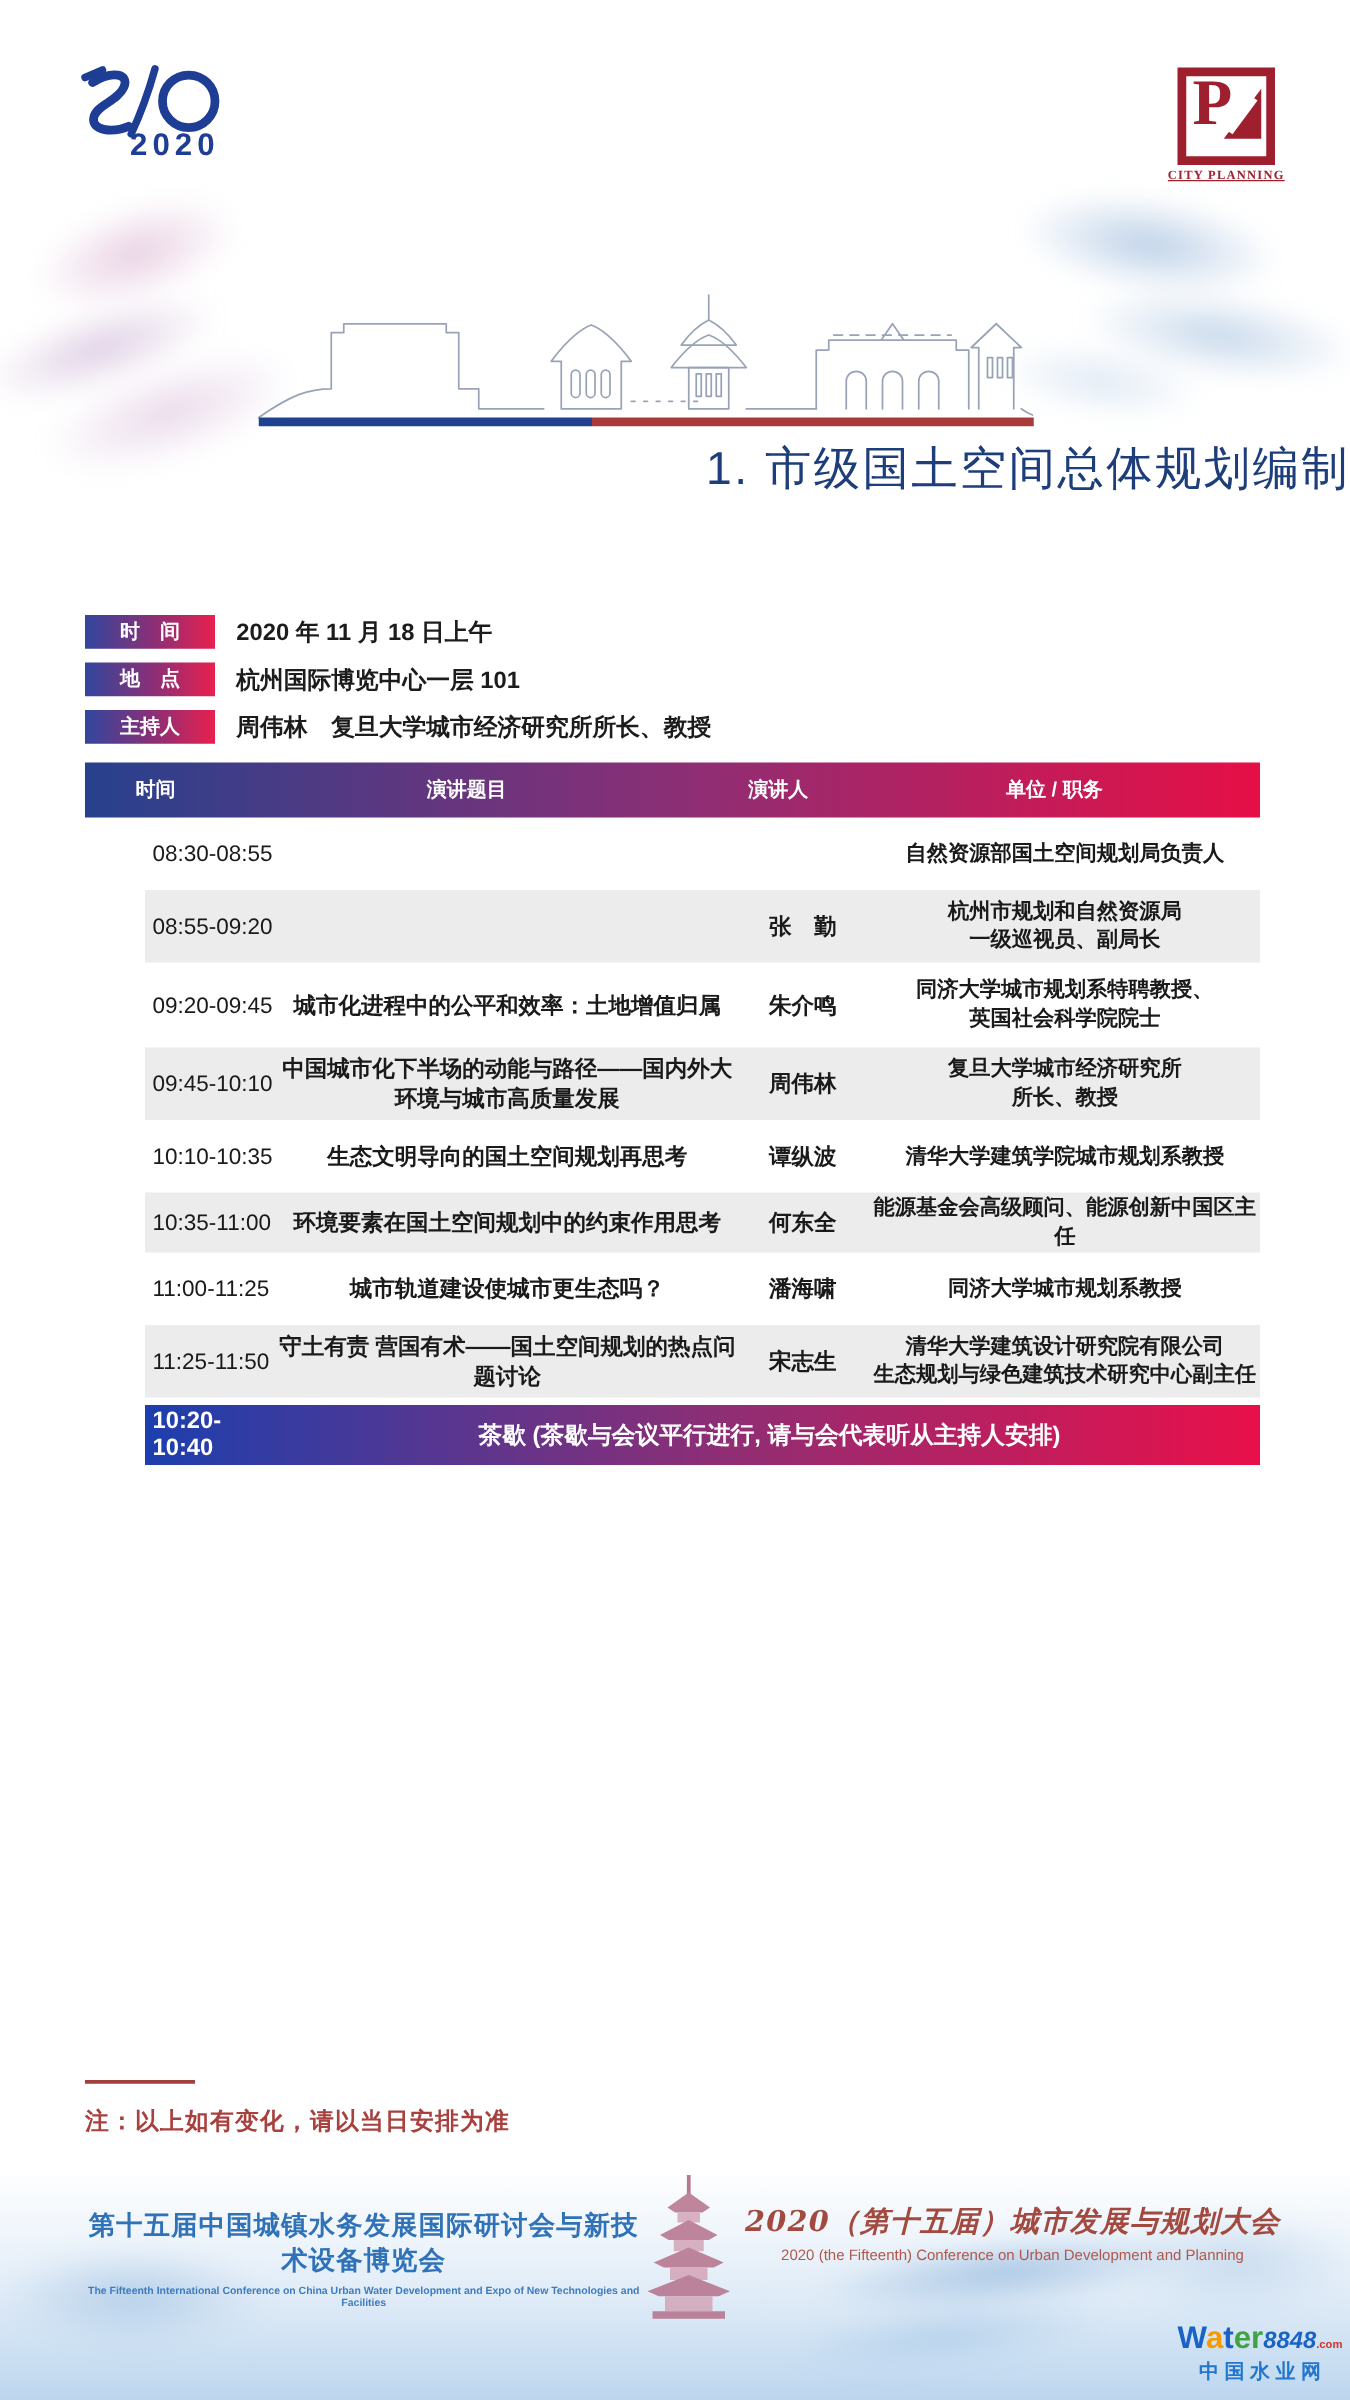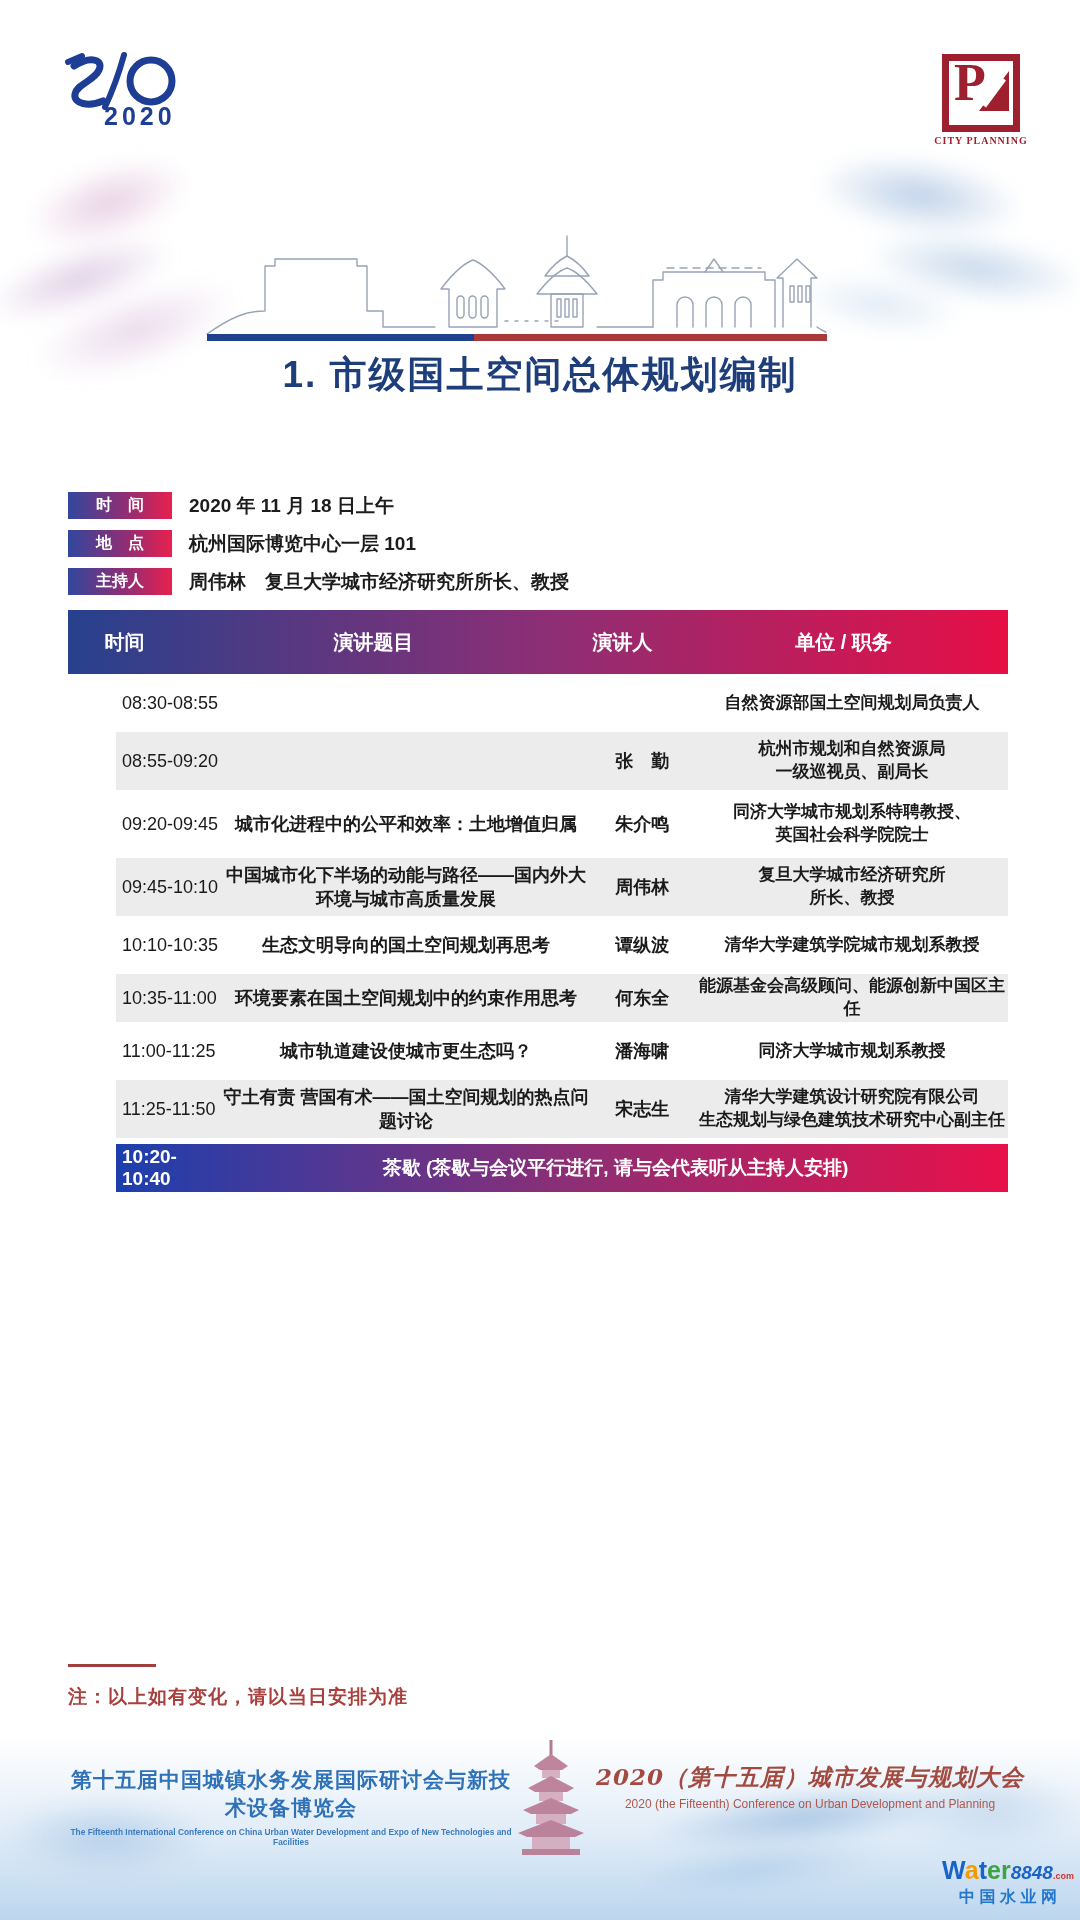--- a/index.html
+++ b/index.html
@@ -37,44 +37,44 @@
   .logo2020 svg{position:absolute;left:0;top:0;}
   .logo2020 .year{position:absolute;left:46px;top:52px;font-size:25px;font-weight:bold;
     color:#1e3e96;letter-spacing:4px;}
 
   
   .logo-cp{position:absolute;left:926px;top:54px;width:110px;text-align:center;}
   .cp-box{position:relative;width:64px;height:64px;border:7px solid #9e1f2e;margin:0 auto;background:#fff;}
   .cp-box .p-letter{position:absolute;left:5px;top:-4px;font-family:"Liberation Serif","DejaVu Serif",serif;
     font-weight:bold;font-size:52px;color:#9e1f2e;line-height:1;}
   .cp-caption{margin-top:3px;font-family:"Liberation Serif","DejaVu Serif",serif;
-    font-size:10px;letter-spacing:1px;color:#9e1f2e;font-weight:bold;}
+    font-size:10px;letter-spacing:1px;color:#9e1f2e;font-weight:bold;text-decoration:underline;}
 
   
   #skyline{position:absolute;left:205px;top:214px;}
   .bar-two-color{position:absolute;left:207px;top:334px;width:620px;height:7px;
     background:linear-gradient(90deg,#20418e 0,#20418e 43%,#a93a3c 43%,#a93a3c 100%);}
 
   
-  .main-title{position:absolute;left:0;top:350px;width:100%;text-align:center;
-    font-size:37px;font-weight:bold;color:#1d3e7a;letter-spacing:2px;}
+  .main-title{position:absolute;left:0;top:350px;width:100%;text-align:right;
+    font-size:37px;font-weight:normal;color:#1d3e7a;letter-spacing:2px;}
 
   
   .info{position:absolute;left:68px;top:492px;width:900px;}
   .info-row{display:flex;align-items:center;margin-bottom:11px;height:27px;}
   .badge{width:104px;height:27px;display:flex;align-items:center;justify-content:center;
     background:linear-gradient(90deg,#31479e 0%,#8f2e74 55%,#e8204e 100%);
     color:#fff;font-size:16px;font-weight:bold;flex:0 0 auto;}
   .info-val{margin-left:17px;font-size:19px;font-weight:600;color:#1c1c1c;}
 
   
   .agenda{position:absolute;left:68px;top:610px;width:940px;}
-  .agenda-header{display:flex;align-items:center;height:64px;
+  .agenda-header{display:flex;align-items:center;height:44px;
     background:linear-gradient(90deg,#27418d 0%,#8f2e74 52%,#e60f46 100%);
-    color:#fff;font-size:20px;font-weight:bold;}
+    color:#fff;font-size:16px;font-weight:bold;}
   .c-time{width:12%;flex:0 0 auto;}
   .c-topic{width:41%;flex:0 0 auto;}
   .c-speaker{width:12%;flex:0 0 auto;}
   .c-org{width:35%;flex:0 0 auto;}
   .agenda-header span{text-align:center;}
   .rows{display:flex;flex-direction:column;margin-left:48px;}
   .t-row{display:flex;align-items:center;margin-top:5px;font-size:18px;font-weight:600;}
   .t-row.alt{background:#ececec;}
   .t-row.h1{min-height:48px;}
   .t-row.h2{min-height:58px;}

